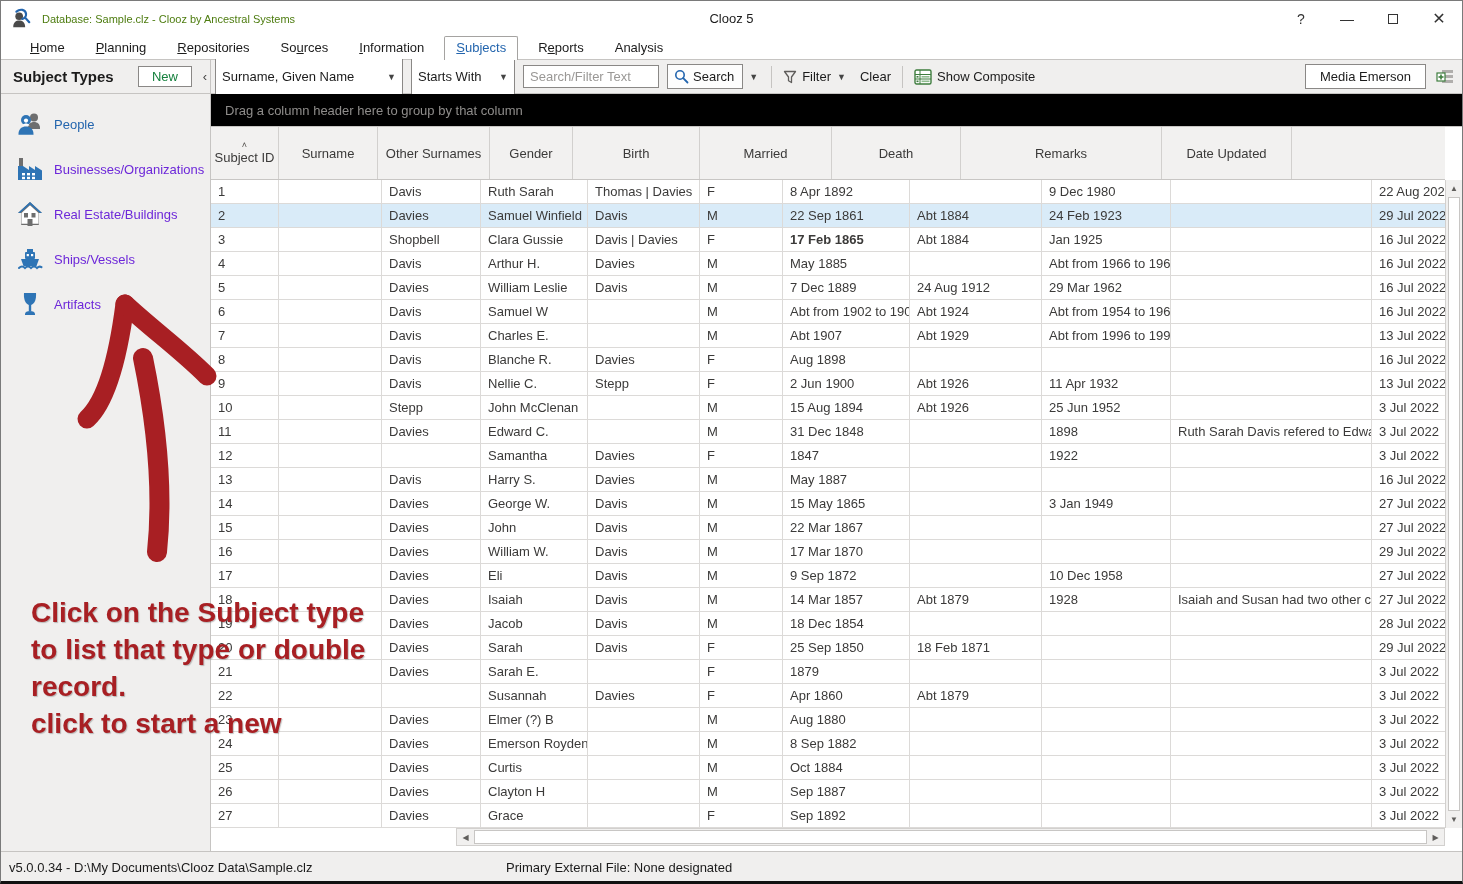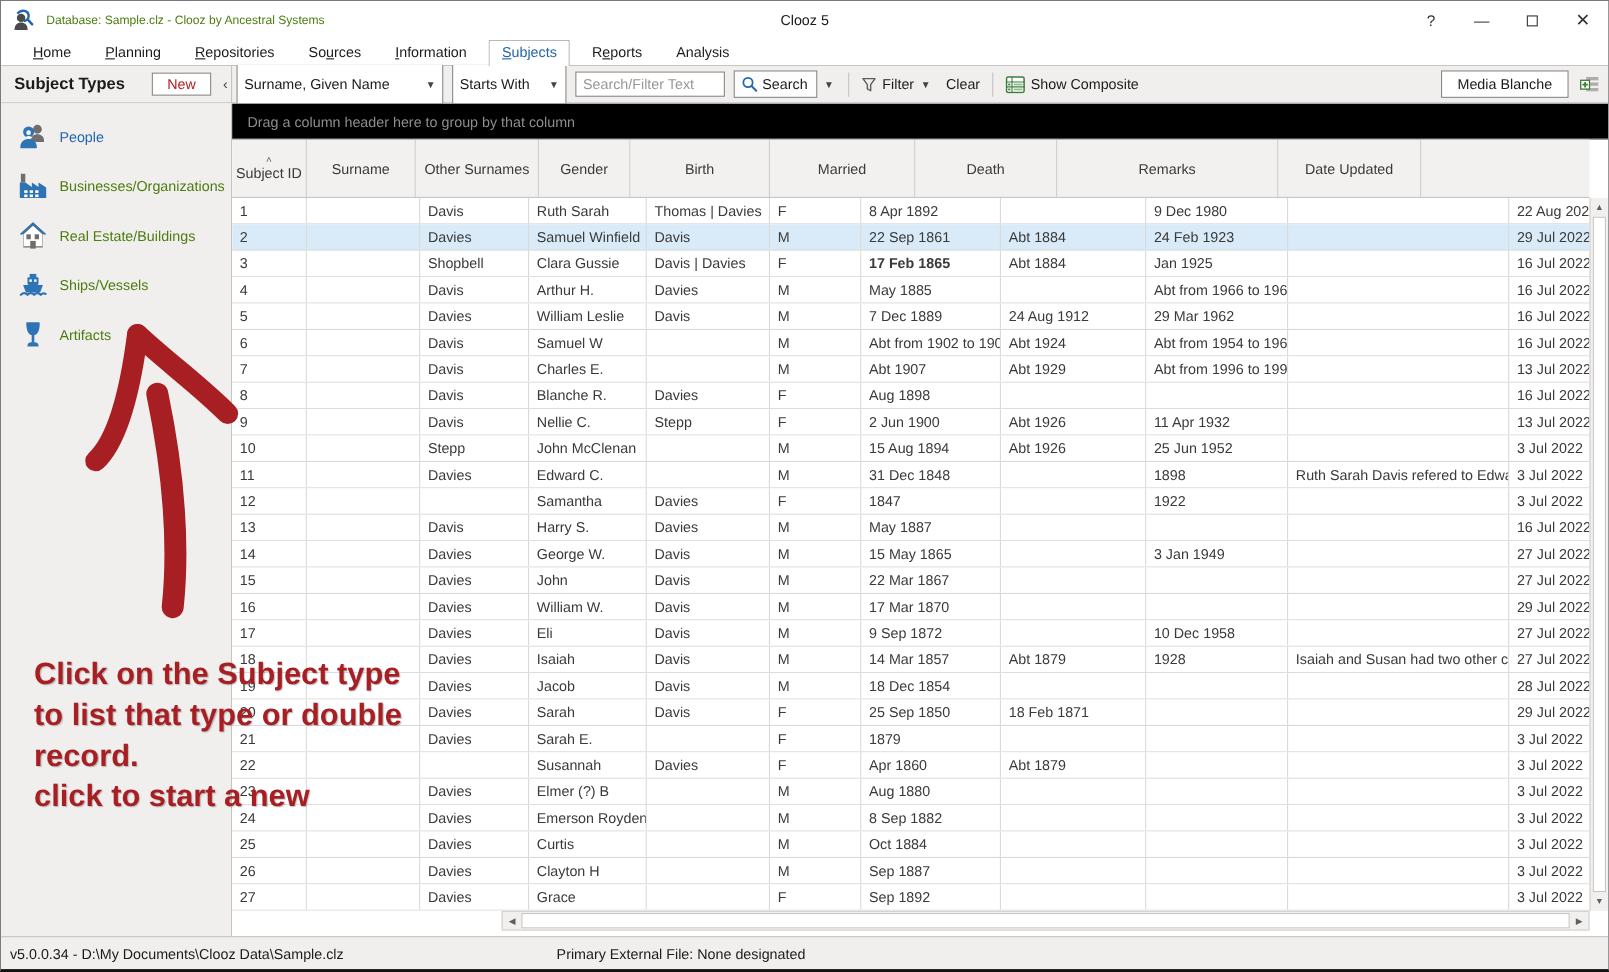--- a/index.html
+++ b/index.html
@@ -19,21 +19,21 @@
   
   .menubar { position:relative; height:23px; display:flex; align-items:flex-end; padding-left:18px; background:#fff; z-index:3; }
   .tab { font-size:13px; color:#1b1b1b; padding:3px 11px 4px 11px; margin-right:9px; white-space:nowrap; }
   .tab u { text-decoration:underline; }
   .tab.active { color:#2365ae; background:#fff; border:1px solid #a5a3a1; border-bottom:none; border-radius:2px 2px 0 0; margin-bottom:-1px; padding-bottom:5px; }
 
   
   .toolstrip { height:35px; display:flex; background:#f0efee; border-top:1px solid #c6c4c2; border-bottom:1px solid #c6c4c2; }
   .side-head { width:210px; flex:0 0 210px; display:flex; align-items:center; border-right:1px solid #c6c4c2; padding-left:12px; position:relative; }
   .side-head-title { font-size:15px; font-weight:bold; color:#1b1b1b; }
-  .new-btn { margin-left:auto; margin-right:18px; background:#fff; border:1px solid #8a8886; font-size:13px; color:#b91c1c; padding:2px 13px; }
+  .new-btn { margin-left:auto; margin-right:18px; background:#fff; border:1px solid #8a8886; font-size:13px; color:#15803d; padding:2px 13px; }
   .collapse { position:absolute; right:3px; top:9px; font-size:13px; color:#444; }
   .main-tools { flex:1; display:flex; align-items:center; padding-left:4px; }
   .combo { background:#fff; border:1px solid #8a8886; height:37px; display:flex; align-items:center; font-size:13px; color:#1b1b1b; padding:0 6px; position:relative; }
   .combo .carat { margin-left:auto; color:#444; font-size:9px; padding-left:8px; }
   .combo.w1 { width:188px; margin-right:8px; }
   .combo.w2 { width:104px; margin-right:8px; }
   .search-input { width:136px; height:23px; border:1px solid #8a8886; background:#fff; font-size:13px; padding:0 6px; color:#1b1b1b; margin-right:8px; font-family:inherit; }
   .search-input::placeholder { color:#9a9896; }
   .search-btn { height:25px; background:#fdfdfd; border:1px solid #8a8886; display:flex; align-items:center; font-size:13px; color:#1b1b1b; padding:0 8px 0 6px; }
   .mini-carat { font-size:9px; color:#444; padding:0 6px; }
@@ -41,21 +41,21 @@
   .flatbtn { display:flex; align-items:center; font-size:13px; color:#1b1b1b; padding:0 4px; }
   .flatbtn .ic { margin-right:5px; display:flex; }
   .media-btn { margin-left:auto; margin-right:10px; background:#fff; border:1px solid #8a8886; font-size:13px; color:#1b1b1b; padding:4px 14px; }
   .media-add { margin-right:8px; display:flex; }
 
   
   .body { position:relative; display:flex; height:757px; }
   .sidebar { width:210px; flex:0 0 210px; background:#f0efee; border-right:1px solid #c6c4c2; padding-top:10px; }
   .side-item { display:flex; align-items:center; padding:6px 0 6px 14px; margin-bottom:5px; }
   .side-item .sicon { width:30px; height:28px; display:flex; align-items:center; justify-content:center; margin-right:9px; }
-  .side-item .slabel { font-size:13px; color:#4d7c0f; }
+  .side-item .slabel { font-size:13px; color:#6d28d9; }
   .side-item.active .slabel { color:#2365ae; }
 
   .annot-arrow { position:absolute; left:58px; top:192px; z-index:5; pointer-events:none; }
   .annot-text { position:absolute; left:30px; top:500px; width:430px; z-index:5; font-size:28px; font-weight:bold; color:#a81f23; line-height:37px; text-shadow:1px 1px 1px rgba(80,80,80,0.35); pointer-events:none; }
 
   
   .grid-area { position:relative; flex:1; background:#fff; overflow:hidden; }
   .group-bar { height:33px; background:#000000; border-bottom:1px solid #c8c6c4; display:flex; align-items:center; padding-left:14px; font-size:13px; color:#8f8d8b; }
   .header-row { height:53px; display:flex; background:#f2f1f0; border-bottom:1px solid #c8c6c4; overflow:hidden; width:1234px; }
   .hcell { flex:0 0 auto; display:flex; flex-direction:column; align-items:center; justify-content:center; text-align:center; font-size:13px; color:#3b3a39; border-right:1px solid #d2d0ce; line-height:15px; padding:0 2px; overflow:hidden; }
@@ -160,21 +160,21 @@
             <line x1="1" y1="5.5" x2="17" y2="5.5" stroke="#3e7d3e" stroke-width="1"></line>
             <line x1="1" y1="10" x2="17" y2="10" stroke="#3e7d3e" stroke-width="1"></line>
             <rect x="2.5" y="7" width="2" height="1.6" fill="#3e7d3e"></rect>
               <rect x="2.5" y="11.5" width="2" height="1.6" fill="#3e7d3e"></rect>
             <rect x="7.5" y="7" width="8" height="1.6" fill="#8fbc8f"></rect>
               <rect x="7.5" y="11.5" width="8" height="1.6" fill="#8fbc8f"></rect>
           </svg>
         </span>
         <span>Show Composite</span>
       </div>
-      <button class="media-btn">Media Blanche</button>
+      <button class="media-btn">Media Emerson</button>
       <span class="media-add">
         <svg width="18" height="18" viewBox="0 0 18 18">
           <rect x="6" y="2" width="11" height="3" fill="#b0aeac"></rect>
             <rect x="6" y="7" width="11" height="3" fill="#b0aeac"></rect>
             <rect x="6" y="12" width="11" height="3" fill="#b0aeac"></rect>
           <rect x="1" y="5" width="8" height="8" fill="#fff" stroke="#3e7d3e" stroke-width="1.2"></rect>
           <line x1="5" y1="6.5" x2="5" y2="11.5" stroke="#3e7d3e" stroke-width="1.6"></line>
           <line x1="2.5" y1="9" x2="7.5" y2="9" stroke="#3e7d3e" stroke-width="1.6"></line>
         </svg>
       </span>

